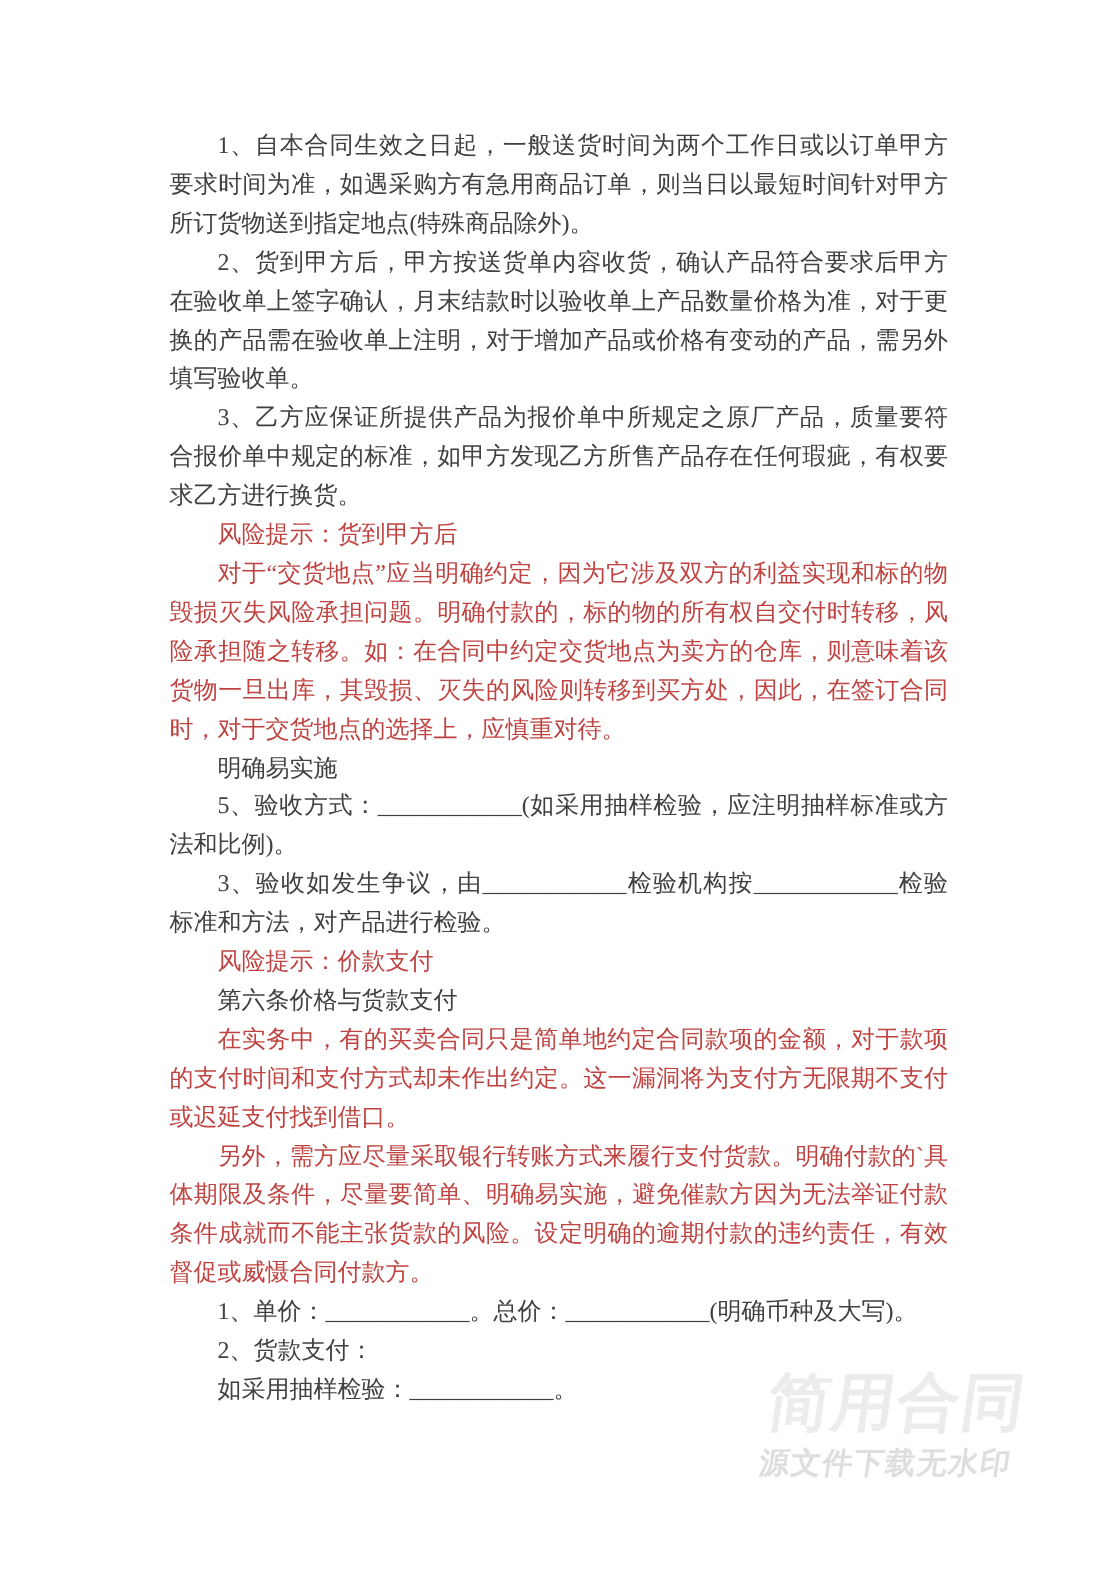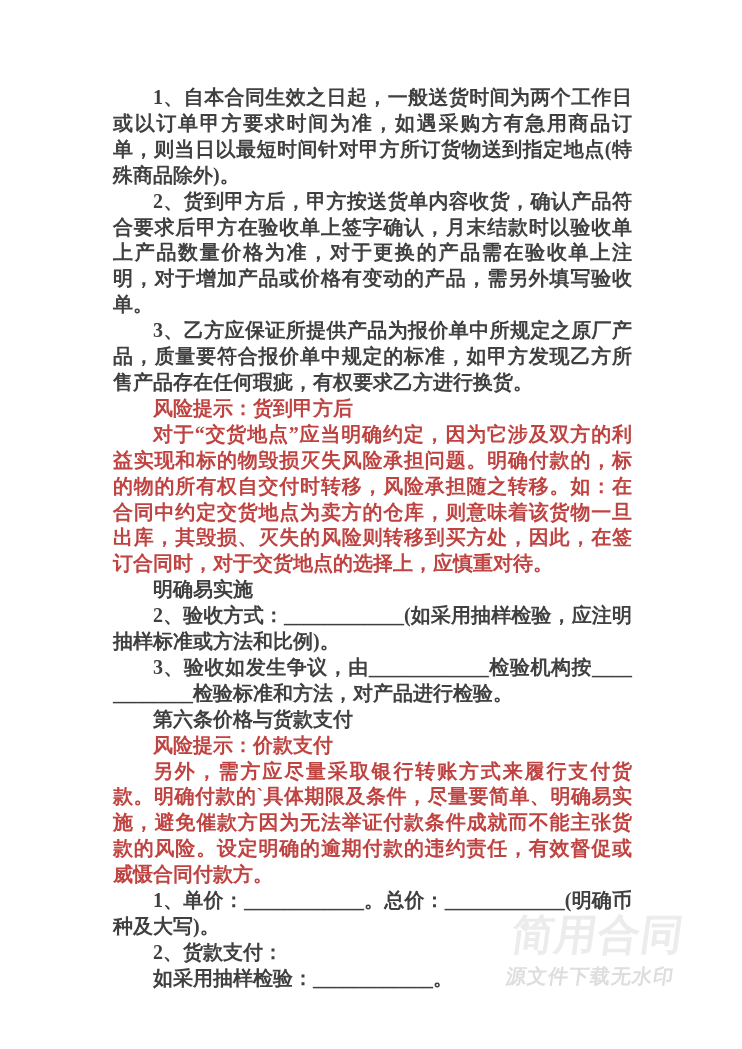--- a/index.html
+++ b/index.html
@@ -18,25 +18,24 @@
     position: relative;
     overflow: hidden;
     font-family: "Liberation Serif", "DejaVu Serif", serif;
   }
   .doc-content {
     position: absolute;
     left: 113px;
     top: 85px;
     width: 519px;
     color: var(--ink);
-    font-size: 20px;
+    font-size: 16px;
     line-height: 25.9px;
     text-align: justify;
     z-index: 2;
-    font-weight: bold;
   }
   p.para {
     margin: 0;
     padding: 0;
     text-indent: 2em;
     word-break: break-all;
   }
   p.para.red { color: var(--red); }
   .watermark {
     position: absolute;
@@ -68,24 +67,25 @@
 </head>
 <body>
 
 <div class="doc-content" id="doc-content">
     <p class="para">1、自本合同生效之日起，一般送货时间为两个工作日或以订单甲方要求时间为准，如遇采购方有急用商品订单，则当日以最短时间针对甲方所订货物送到指定地点(特殊商品除外)。</p>
     <p class="para">2、货到甲方后，甲方按送货单内容收货，确认产品符合要求后甲方在验收单上签字确认，月末结款时以验收单上产品数量价格为准，对于更换的产品需在验收单上注明，对于增加产品或价格有变动的产品，需另外填写验收单。</p>
     <p class="para">3、乙方应保证所提供产品为报价单中所规定之原厂产品，质量要符合报价单中规定的标准，如甲方发现乙方所售产品存在任何瑕疵，有权要求乙方进行换货。</p>
     <p class="para red">风险提示：货到甲方后</p>
     <p class="para red">对于“交货地点”应当明确约定，因为它涉及双方的利益实现和标的物毁损灭失风险承担问题。明确付款的，标的物的所有权自交付时转移，风险承担随之转移。如：在合同中约定交货地点为卖方的仓库，则意味着该货物一旦出库，其毁损、灭失的风险则转移到买方处，因此，在签订合同时，对于交货地点的选择上，应慎重对待。</p>
     <p class="para">明确易实施</p>
-    <p class="para">2、验收方式：____________(如采用抽样检验，应注明抽样标准或方法和比例)。</p>
+    <p class="para">5、验收方式：____________(如采用抽样检验，应注明抽样标准或方法和比例)。</p>
     <p class="para">3、验收如发生争议，由____________检验机构按____________检验标准和方法，对产品进行检验。</p>
+    <p class="para red">风险提示：价款支付</p>
     <p class="para">第六条价格与货款支付</p>
-    <p class="para red">风险提示：价款支付</p>
+    <p class="para red">在实务中，有的买卖合同只是简单地约定合同款项的金额，对于款项的支付时间和支付方式却未作出约定。这一漏洞将为支付方无限期不支付或迟延支付找到借口。</p>
     <p class="para red">另外，需方应尽量采取银行转账方式来履行支付货款。明确付款的`具体期限及条件，尽量要简单、明确易实施，避免催款方因为无法举证付款条件成就而不能主张货款的风险。设定明确的逾期付款的违约责任，有效督促或威慑合同付款方。</p>
     <p class="para">1、单价：____________。总价：____________(明确币种及大写)。</p>
     <p class="para">2、货款支付：</p>
     <p class="para">如采用抽样检验：____________。</p>
   </div>
 
 <div class="watermark">
   <div class="wm-title">简用合同</div>
   <div class="wm-sub">源文件下载无水印</div>
 </div>

